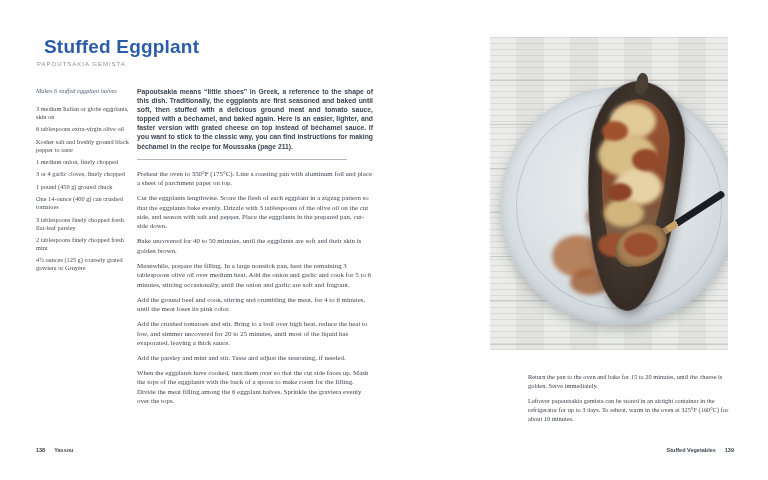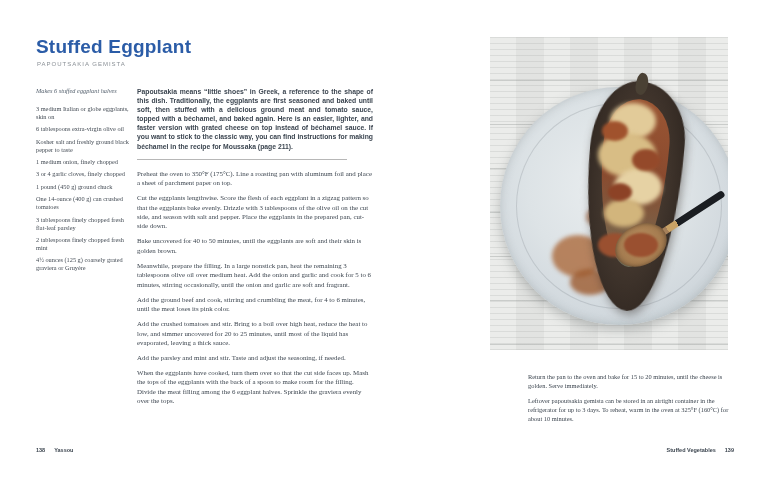--- a/index.html
+++ b/index.html
@@ -1,21 +1,21 @@
 <!DOCTYPE html>
 <html><head>
 <meta charset="utf-8">
 <style>
   * { margin:0; padding:0; box-sizing:border-box; }
   html,body { width:768px; height:480px; background:#ffffff; font-family:"Liberation Serif", serif; }
   .spread { position:relative; width:768px; height:480px; background:#ffffff; overflow:hidden; }
 
   
   .page-title {
-    position:absolute; left:36px; top:36px;
+    position:absolute; left:44px; top:36px;
     font-family:"Liberation Sans", sans-serif; font-weight:bold;
     font-size:19px; letter-spacing:0.2px; color:#2b5ca7;
   }
   .page-subtitle {
     position:absolute; left:37px; top:61px;
     font-family:"Liberation Sans", sans-serif;
     font-size:6px; letter-spacing:1px; color:#8a9096;
   }
   .ing-col {
     position:absolute; left:36px; top:87px; width:97px;

